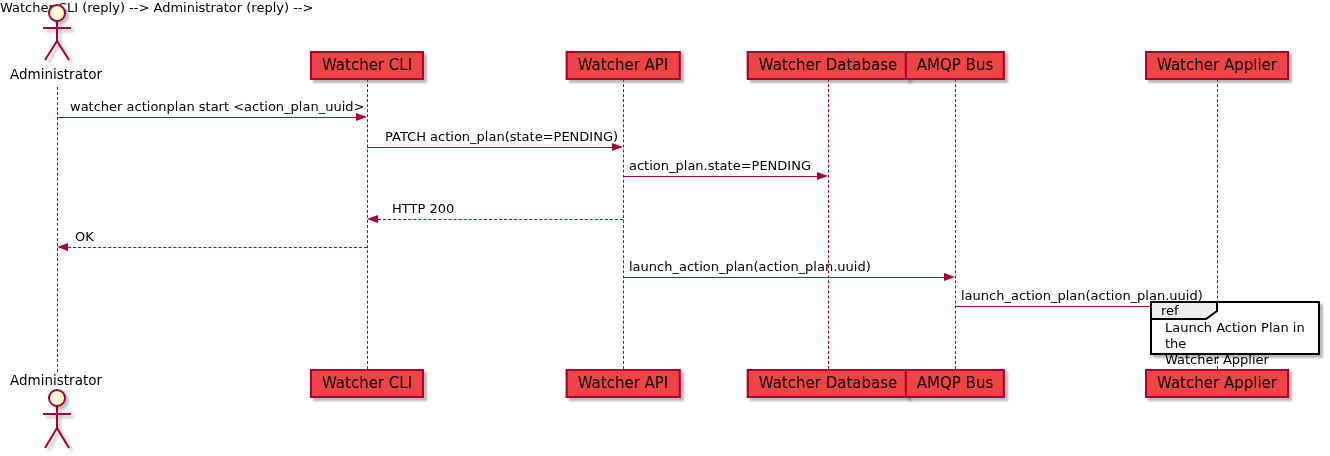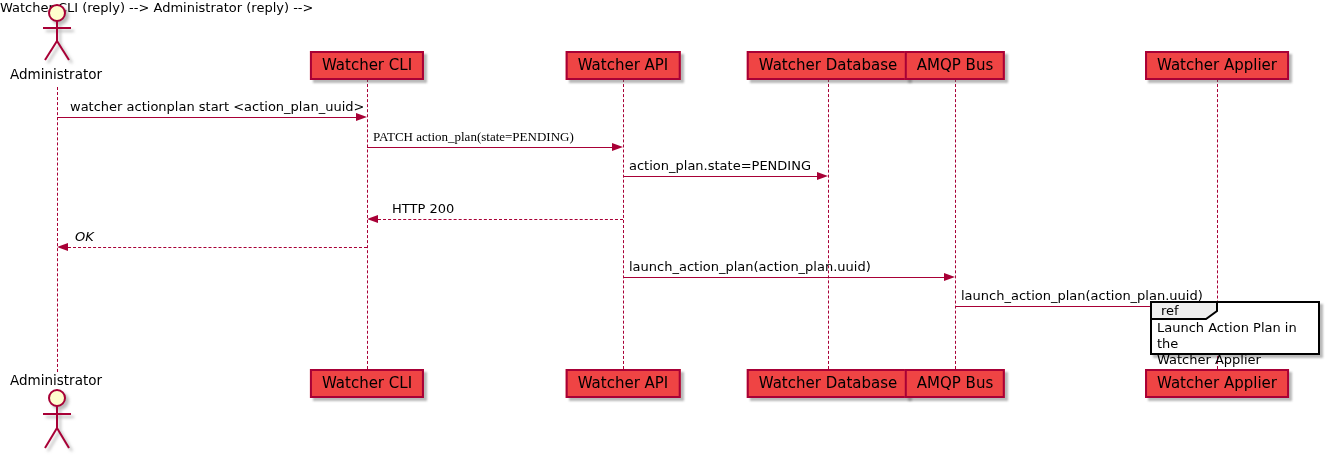--- a/index.html
+++ b/index.html
@@ -76,21 +76,21 @@
   }
   .ref-header-svg { position: absolute; top: -2px; left: -2px; }
   .ref-keyword {
     position: absolute;
     top: 0px; left: 9px;
     font-weight: normal;
     font-size: 13px;
   }
   .ref-body {
     position: absolute;
-    top: 17px; left: 5px; right: 3px;
+    top: 17px; left: 13px; right: 3px;
     font-size: 13px;
     line-height: 16px;
   }
 </style>
 </head>
 <body>
 
 <div id="diagram">
 
   
@@ -120,42 +120,42 @@
 
   
   <div class="message">
     <div class="msg-label" style="left:63px; top:99px;margin-left:7px;">watcher actionplan start &lt;action_plan_uuid&gt;</div>
     <div class="msg-line" style="left:57px; top:117px; width:300px;"></div>
     <div class="arrow-head right" style="left:356px; top:113px;"></div>
   </div>
 
   
   <div class="message">
-    <div class="msg-label" style="left:373px; top:129px;font-family:Liberation Serif, serif;">PATCH action_plan(state=PENDING)</div>
+    <div class="msg-label" style="left:385px; top:129px;">PATCH action_plan(state=PENDING)</div>
     <div class="msg-line" style="left:367px; top:147px; width:246px;"></div>
     <div class="arrow-head right" style="left:612px; top:143px;"></div>
   </div>
 
   
   <div class="message">
     <div class="msg-label" style="left:629px; top:158px;text-align:center;">action_plan.state=PENDING</div>
     <div class="msg-line" style="left:623px; top:176px; width:195px;"></div>
     <div class="arrow-head right" style="left:817px; top:172px;"></div>
   </div>
 
    Watcher CLI (reply) --&gt;
   <div class="message">
     <div class="msg-label" style="left:385px; top:186px;margin-left:7px;">HTTP 200</div>
     <div class="msg-line dashed" style="left:378px; top:204px; width:245px;"></div>
     <div class="arrow-head left" style="left:367px; top:200px;"></div>
   </div>
 
    Administrator (reply) --&gt;
   <div class="message">
-    <div class="msg-label" style="left:75px; top:214px;font-style:italic;">OK</div>
+    <div class="msg-label" style="left:75px; top:214px;">OK</div>
     <div class="msg-line dashed" style="left:68px; top:232px; width:299px;"></div>
     <div class="arrow-head left" style="left:57px; top:228px;"></div>
   </div>
 
   
   <div class="message">
     <div class="msg-label" style="left:629px; top:244px;">launch_action_plan(action_plan.uuid)</div>
     <div class="msg-line" style="left:623px; top:262px; width:322px;"></div>
     <div class="arrow-head right" style="left:944px; top:258px;"></div>
   </div>

